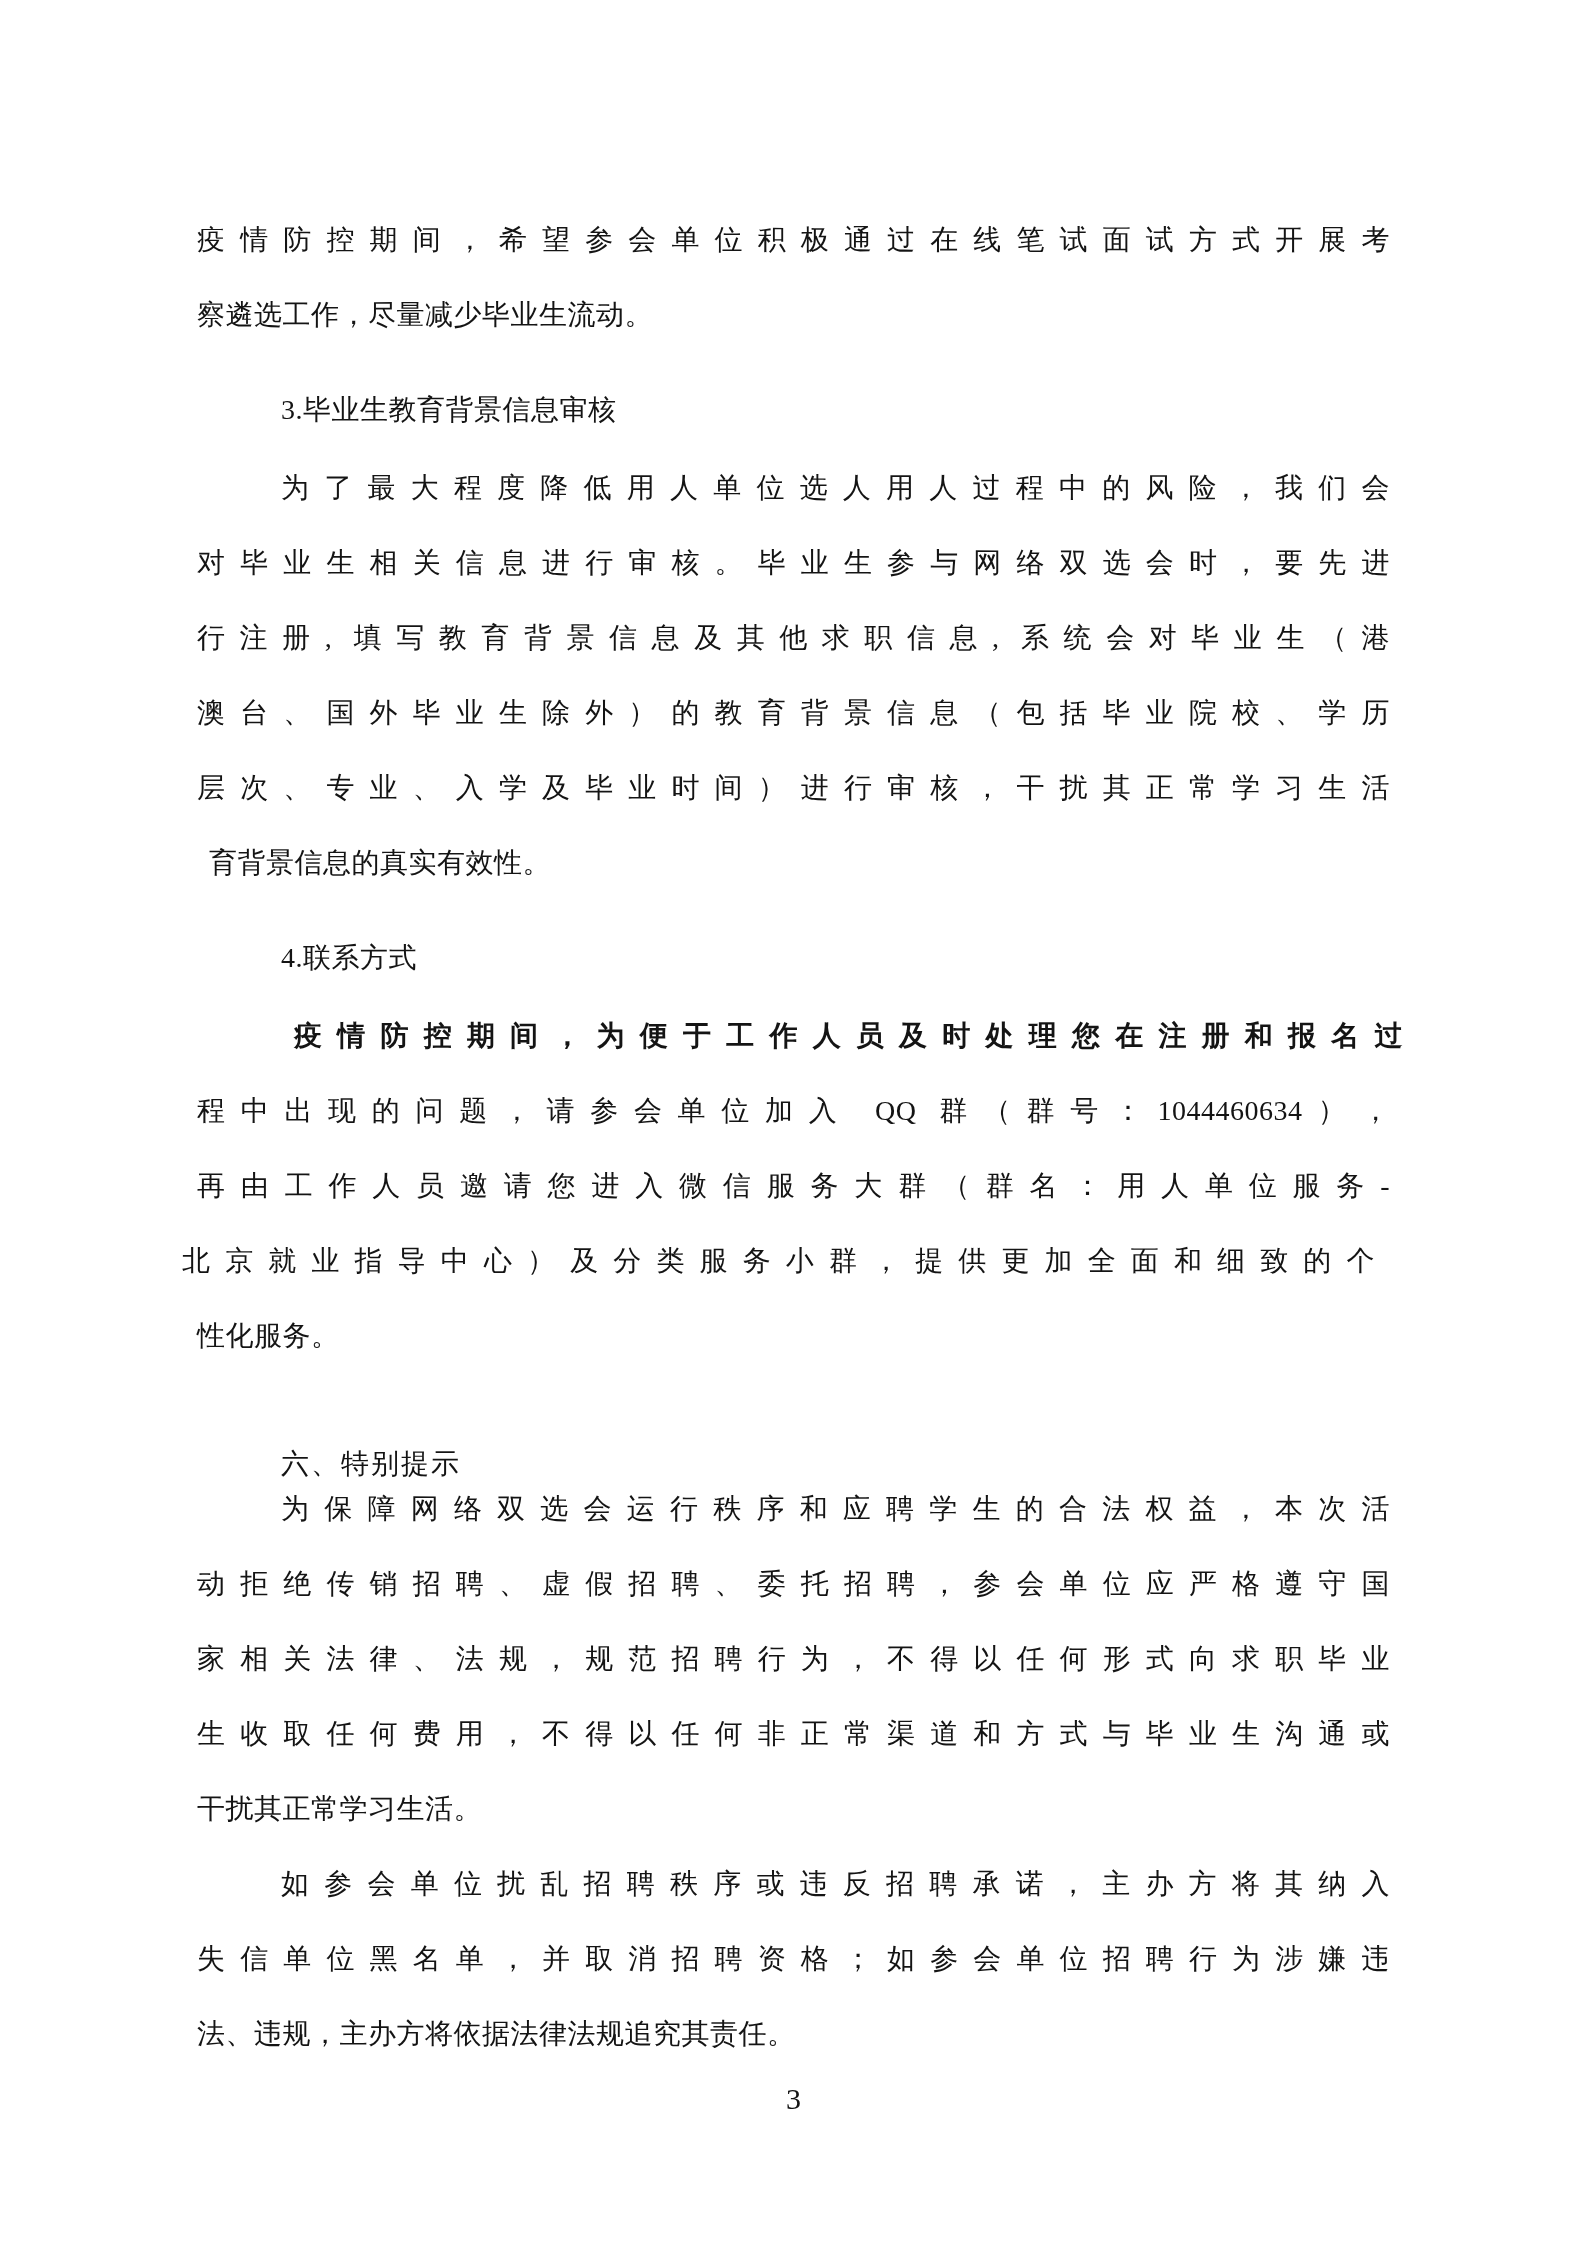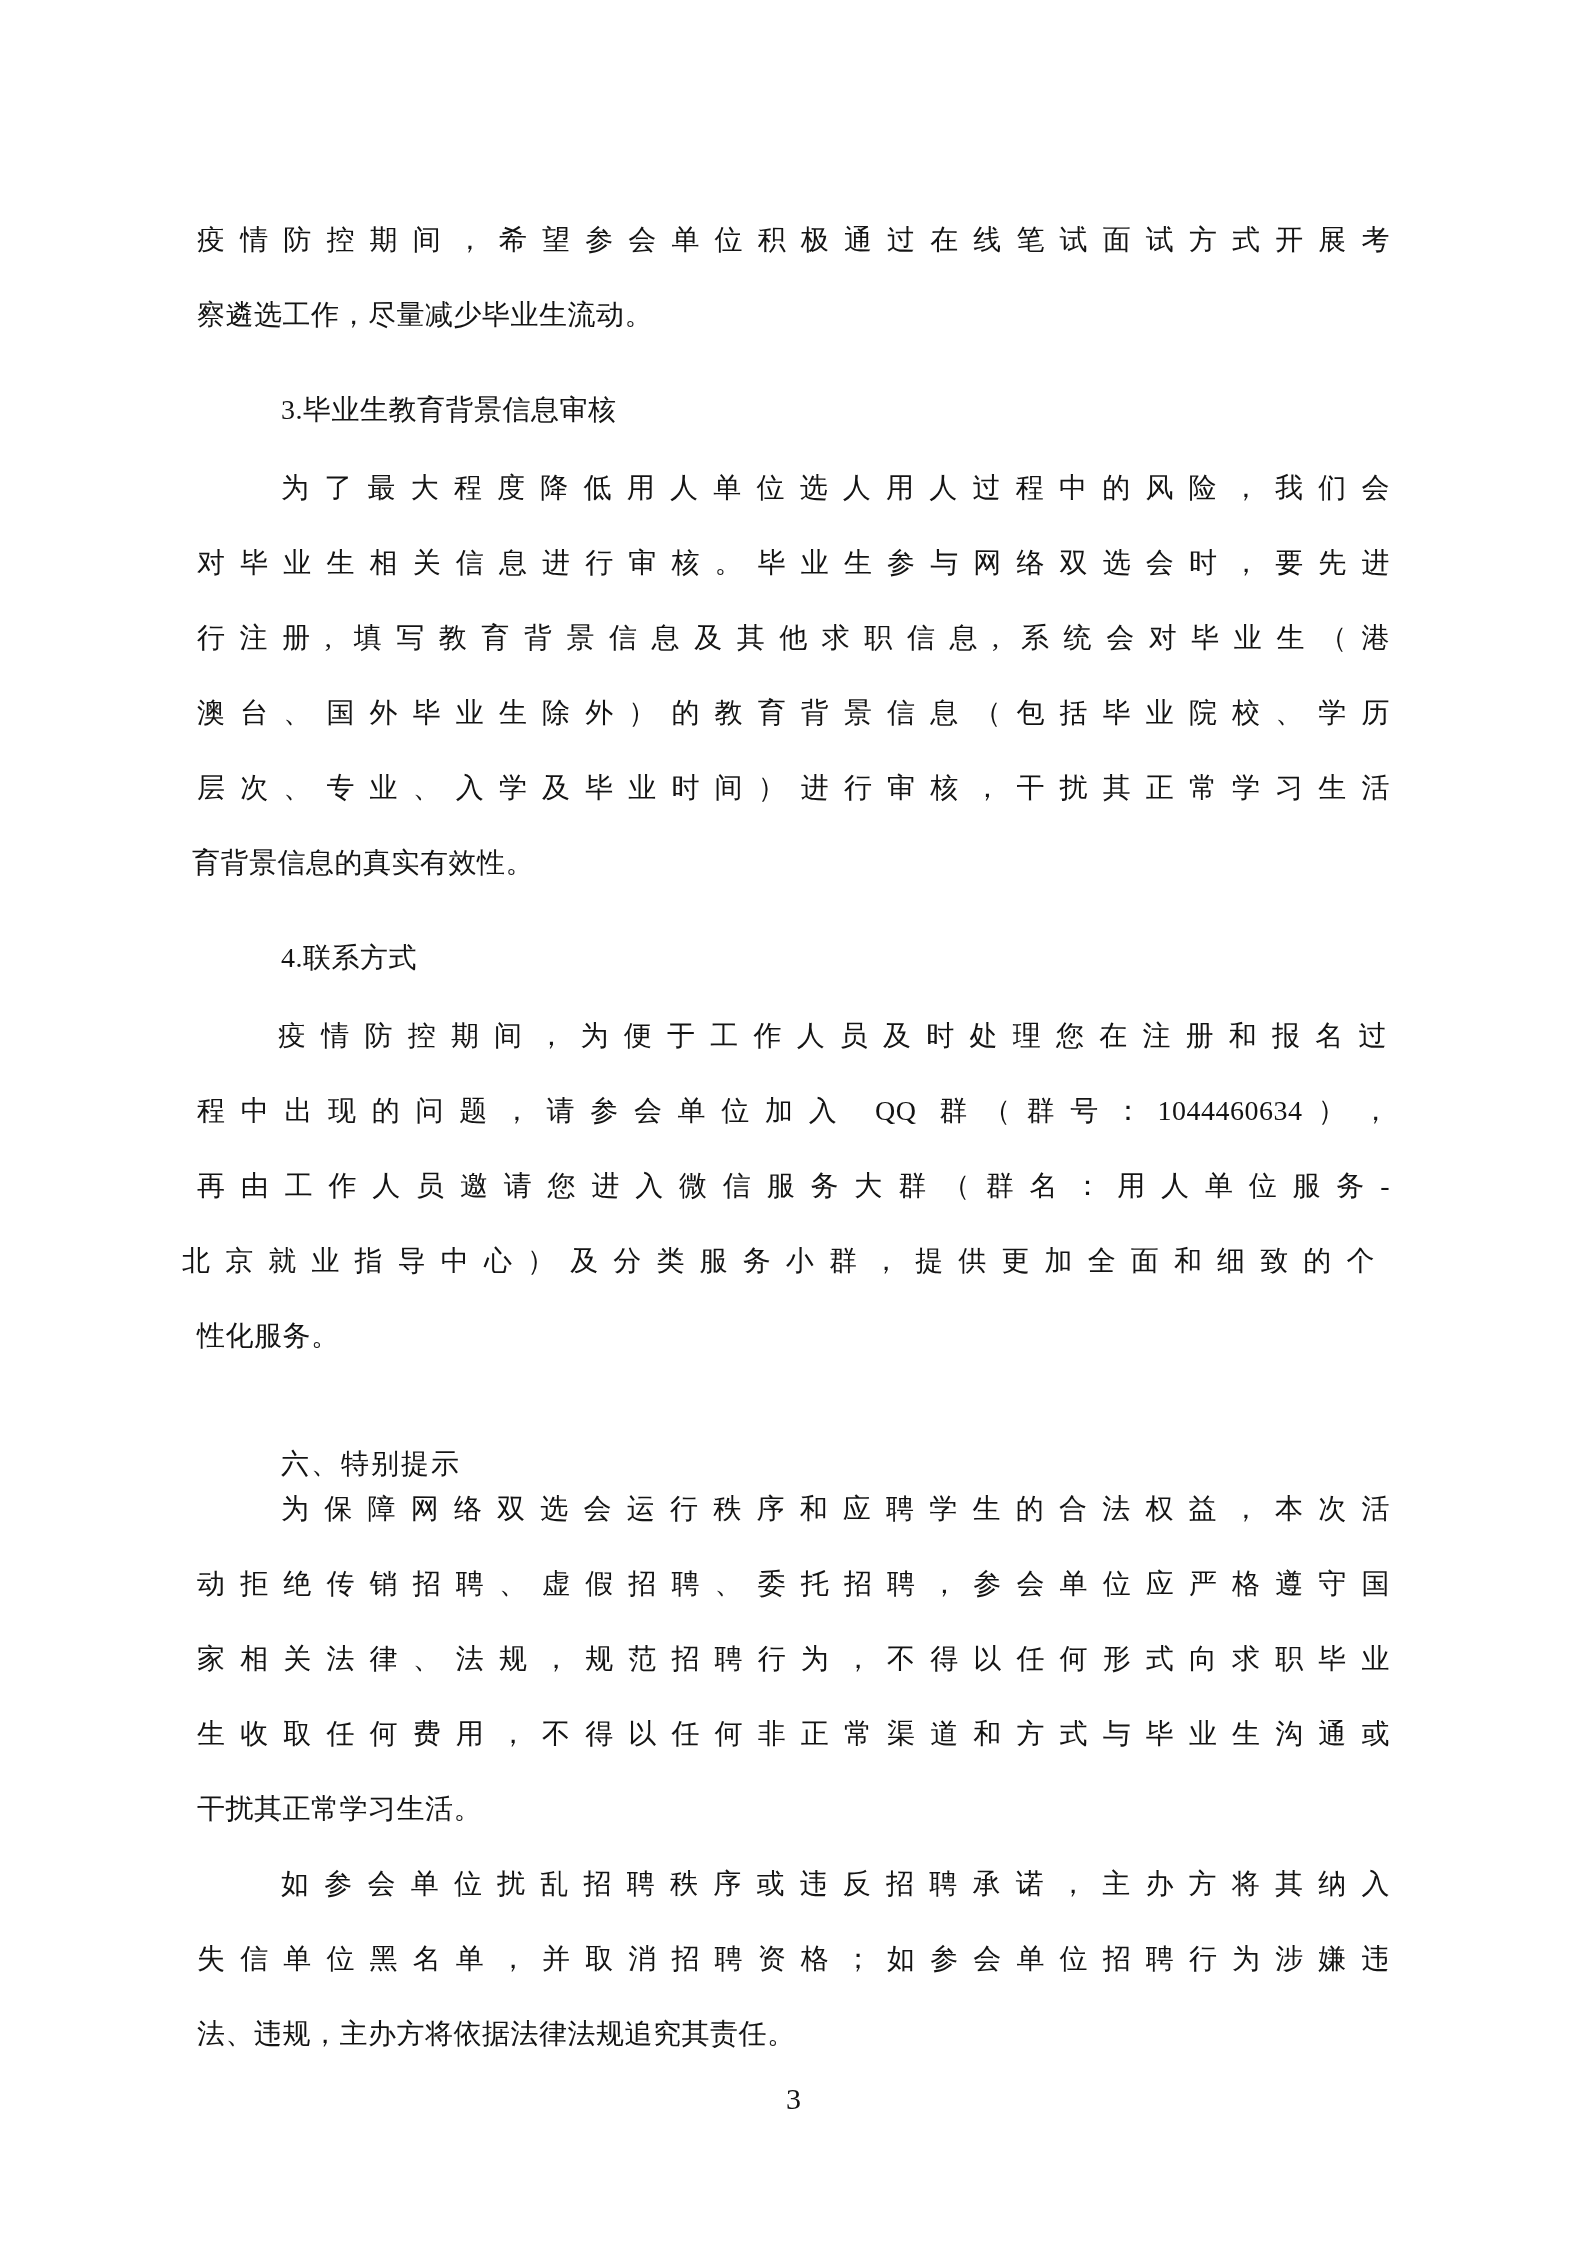--- a/index.html
+++ b/index.html
@@ -53,23 +53,23 @@
 <div id="page">
   <div class="page-number">3</div>
 <div class="line j" style="top: 216px; left: 197px; width: 1193px;">疫情防控期间，希望参会单位积极通过在线笔试面试方式开展考</div>
     <div class="line" style="top: 291px; left: 197px;">察遴选工作，尽量减少毕业生流动。</div>
     <div class="line" style="top: 386px; left: 281px; font-family: Liberation Serif, serif;">3.毕业生教育背景信息审核</div>
     <div class="line j" style="top: 464px; left: 281px; width: 1109px;">为了最大程度降低用人单位选人用人过程中的风险，我们会</div>
     <div class="line j" style="top: 539px; left: 197px; width: 1193px;">对毕业生相关信息进行审核。毕业生参与网络双选会时，要先进</div>
     <div class="line j" style="top: 614px; left: 197px; width: 1193px;">行注册, 填写教育背景信息及其他求职信息, 系统会对毕业生（港</div>
     <div class="line j" style="top: 689px; left: 197px; width: 1193px;">澳台、国外毕业生除外）的教育背景信息（包括毕业院校、学历</div>
     <div class="line j" style="top: 764px; left: 197px; width: 1193px;">层次、专业、入学及毕业时间）进行审核，干扰其正常学习生活</div>
-    <div class="line" style="top: 839px; left: 192px;">育背景信息的真实有效性。</div>
+    <div class="line" style="top: 839px; left: 209px;">育背景信息的真实有效性。</div>
     <div class="line" style="top: 934px; left: 281px;">4.联系方式</div>
-    <div class="line j" style="top: 1012px; left: 278px; width: 1109px;">疫情防控期间，为便于工作人员及时处理您在注册和报名过</div>
+    <div class="line j" style="top: 1012px; left: 294px; width: 1109px; font-weight: bold;">疫情防控期间，为便于工作人员及时处理您在注册和报名过</div>
     <div class="line j" style="top: 1087px; left: 197px; width: 1193px;">程中出现的问题，请参会单位加入 QQ 群（群号：1044460634），</div>
     <div class="line j" style="top: 1162px; left: 197px; width: 1193px;">再由工作人员邀请您进入微信服务大群（群名：用人单位服务-</div>
     <div class="line j" style="top: 1237px; left: 182px; width: 1193px;">北京就业指导中心）及分类服务小群，提供更加全面和细致的个</div>
     <div class="line" style="top: 1312px; left: 197px;">性化服务。</div>
     <div class="line b" style="top: 1400px; left: 281px;">六、特别提示</div>
     <div class="line j" style="top: 1485px; left: 281px; width: 1109px;">为保障网络双选会运行秩序和应聘学生的合法权益，本次活</div>
     <div class="line j" style="top: 1560px; left: 197px; width: 1193px;">动拒绝传销招聘、虚假招聘、委托招聘，参会单位应严格遵守国</div>
     <div class="line j" style="top: 1635px; left: 197px; width: 1193px;">家相关法律、法规，规范招聘行为，不得以任何形式向求职毕业</div>
     <div class="line" style="top: 1785px; left: 197px;">干扰其正常学习生活。</div>
     <div class="line j" style="top: 1710px; left: 197px; width: 1193px;">生收取任何费用，不得以任何非正常渠道和方式与毕业生沟通或</div>

